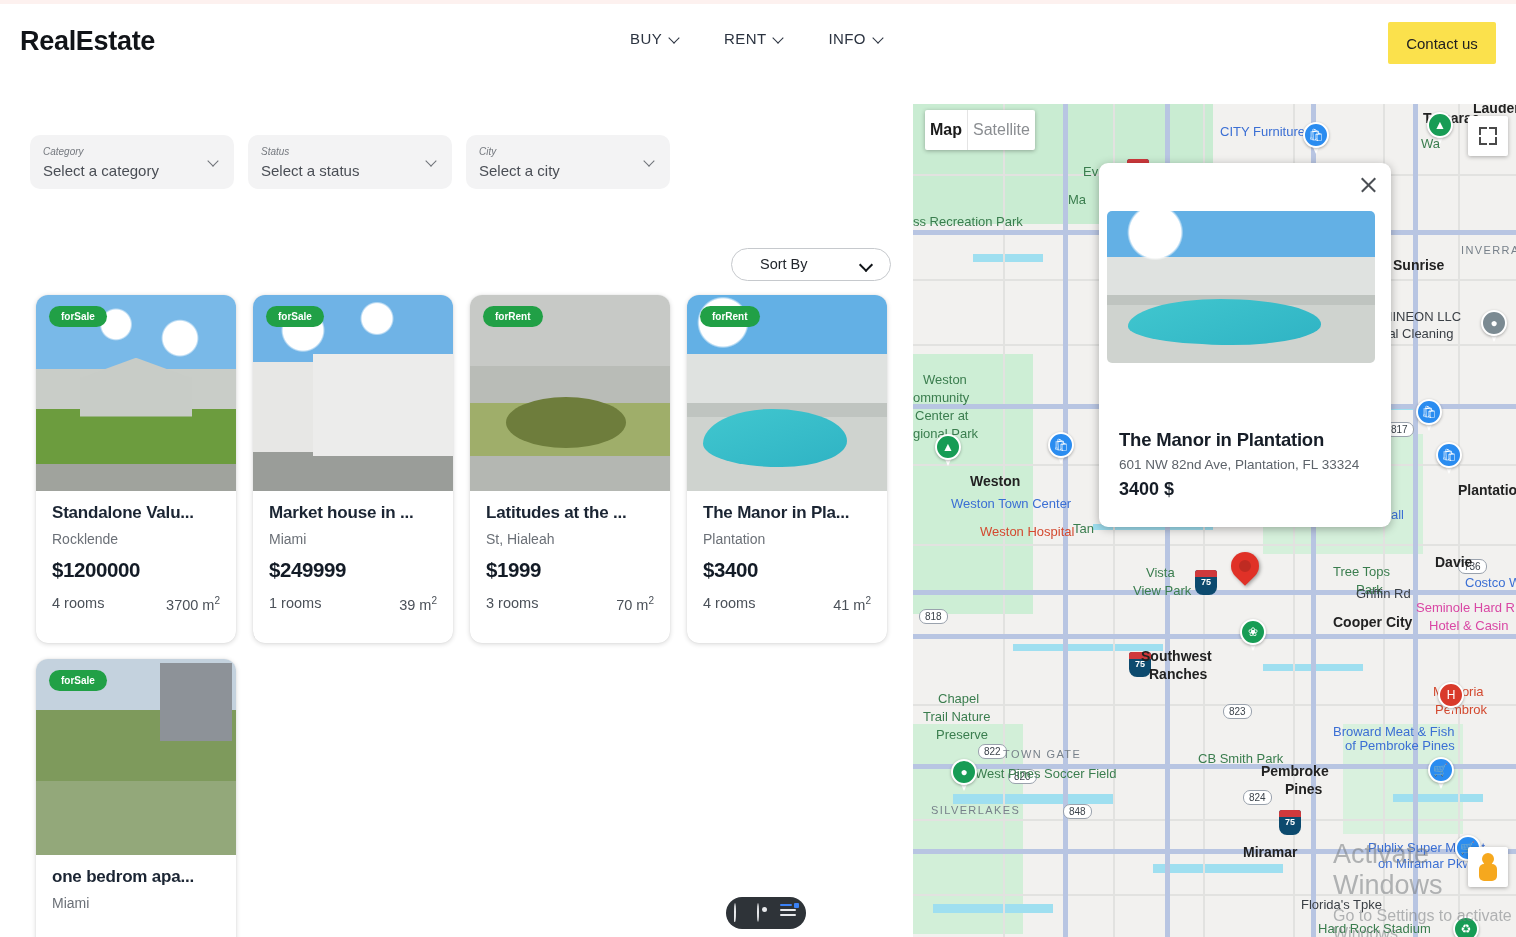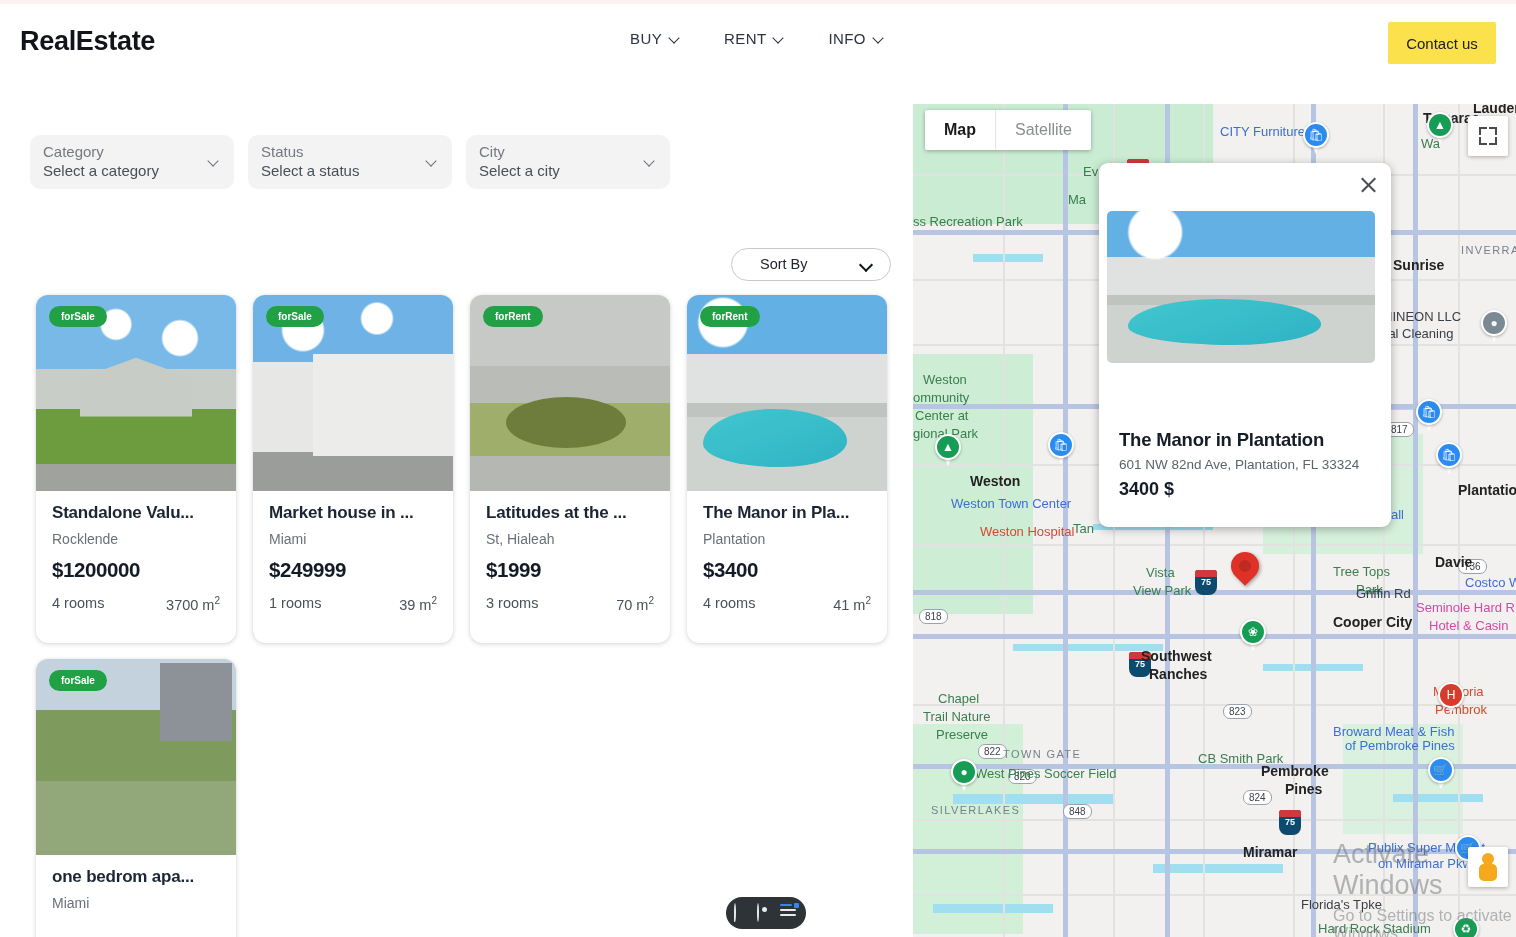--- a/index.html
+++ b/index.html
@@ -62,21 +62,21 @@
   .text-field::placeholder { color: #8d9096; }
   .field-search { width: 420px; }
   .field-price { width: 208px; }
 
   .row2 { display: flex; gap: 14px; margin-top: 15px; }
   .select-box {
     position: relative; width: 204px; height: 54px;
     background: #f3f3f4; border-radius: 10px;
     padding: 9px 13px 0 13px; cursor: pointer;
   }
-  .select-label { font-size: 15px; color: #75797f; line-height: 15px; }
+  .select-label { font-size: 10px; color: #75797f; line-height: 15px; font-style: italic; }
   .select-value { font-size: 15px; color: #4a4e55; margin-top: 3px; }
   .select-caret {
     position: absolute; right: 16px; top: 22px;
     width: 9px; height: 9px;
   }
   .select-caret::after {
     content: ""; position: absolute; left: 0; top: 0;
     width: 7px; height: 7px;
     border-right: 1.5px solid #6e7278; border-bottom: 1.5px solid #6e7278;
     transform: rotate(45deg);
@@ -252,21 +252,21 @@
     border-radius:50%; background:#bf2b22;
   }
 
   .map-type {
     position: absolute; left: 12px; top: 6px; z-index: 30;
     height: 40px; background: #fff; border-radius: 2px;
     box-shadow: 0 1px 4px rgba(0,0,0,.3);
     display: flex; align-items: stretch;
   }
   .mt-btn {
-    display: flex; align-items: center; padding: 0 19px;
+    display: flex; align-items: center; padding: 0 5px;
     font-size: 16px; cursor: pointer;
   }
   .mt-btn.active { color: #1a1a1a; font-weight: bold; }
   .mt-btn.inactive { color: #8a8d91; border-left: 1px solid #e4e4e4; }
 
   .fullscreen-btn {
     position: absolute; right: 8px; top: 12px; z-index: 30;
     width: 40px; height: 40px; background: #fff; border-radius: 2px;
     box-shadow: 0 1px 4px rgba(0,0,0,.3);
     cursor: pointer;

